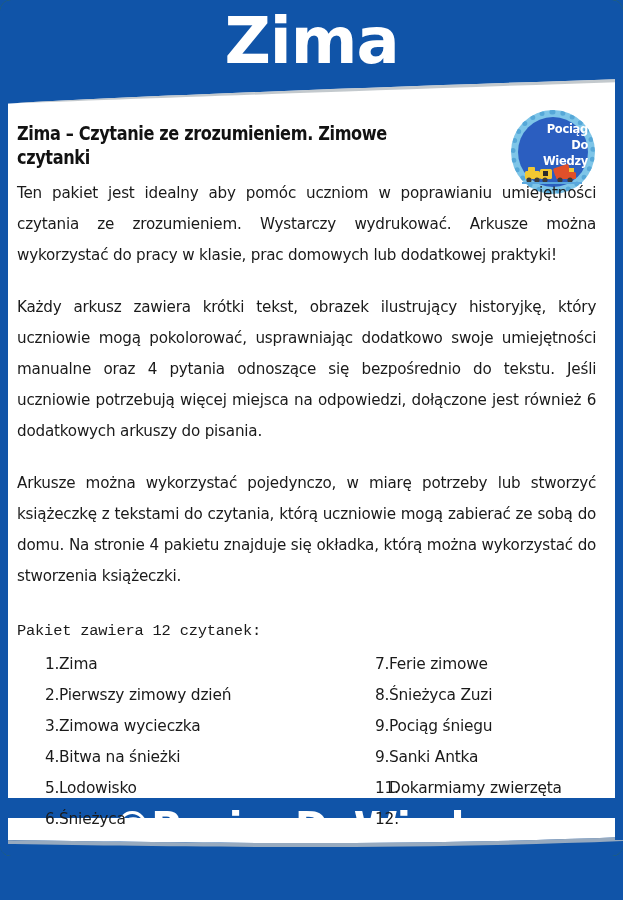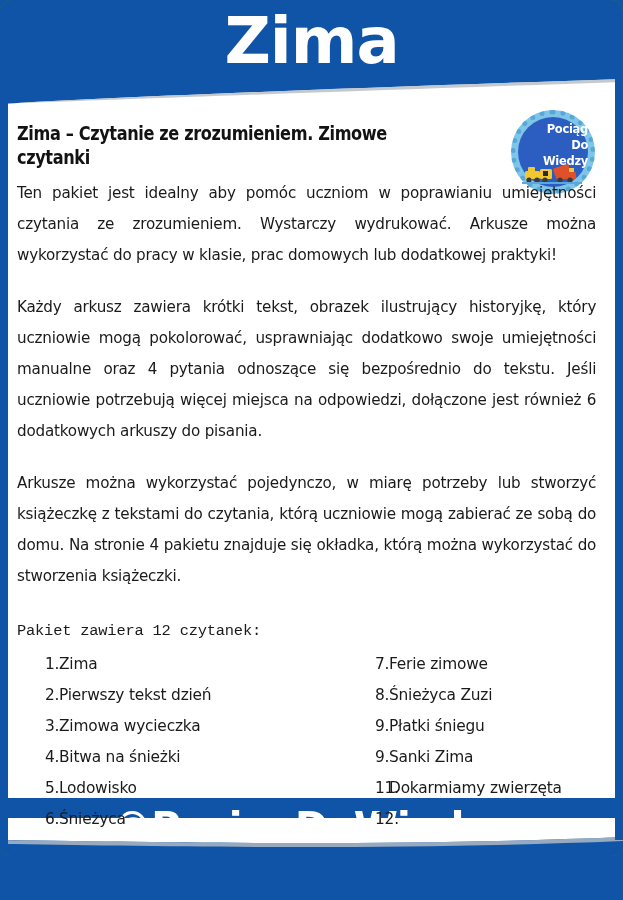--- a/index.html
+++ b/index.html
@@ -314,21 +314,21 @@
 
     <div class="list-heading">Pakiet zawiera 12 czytanek:</div>
     <div class="list-columns">
       <div class="list-col left">
           <div class="list-item">
             <span class="list-num">1.</span>
             <span class="list-label">Zima</span>
           </div>
           <div class="list-item">
             <span class="list-num">2.</span>
-            <span class="list-label">Pierwszy tekst dzień</span>
+            <span class="list-label">Pierwszy zimowy dzień</span>
           </div>
           <div class="list-item">
             <span class="list-num">3.</span>
             <span class="list-label">Zimowa wycieczka</span>
           </div>
           <div class="list-item">
             <span class="list-num">4.</span>
             <span class="list-label">Bitwa na śnieżki</span>
           </div>
           <div class="list-item">
@@ -344,25 +344,25 @@
           <div class="list-item">
             <span class="list-num">7.</span>
             <span class="list-label">Ferie zimowe</span>
           </div>
           <div class="list-item">
             <span class="list-num">8.</span>
             <span class="list-label">Śnieżyca Zuzi</span>
           </div>
           <div class="list-item">
             <span class="list-num">9.</span>
-            <span class="list-label">Płatki śniegu</span>
+            <span class="list-label">Pociąg śniegu</span>
           </div>
           <div class="list-item">
             <span class="list-num">9.</span>
-            <span class="list-label">Sanki Zima</span>
+            <span class="list-label">Sanki Antka</span>
           </div>
           <div class="list-item">
             <span class="list-num">11.</span>
             <span class="list-label">Dokarmiamy zwierzęta</span>
           </div>
           <div class="list-item">
             <span class="list-num">12.</span>
           </div>
         </div>
     </div>

